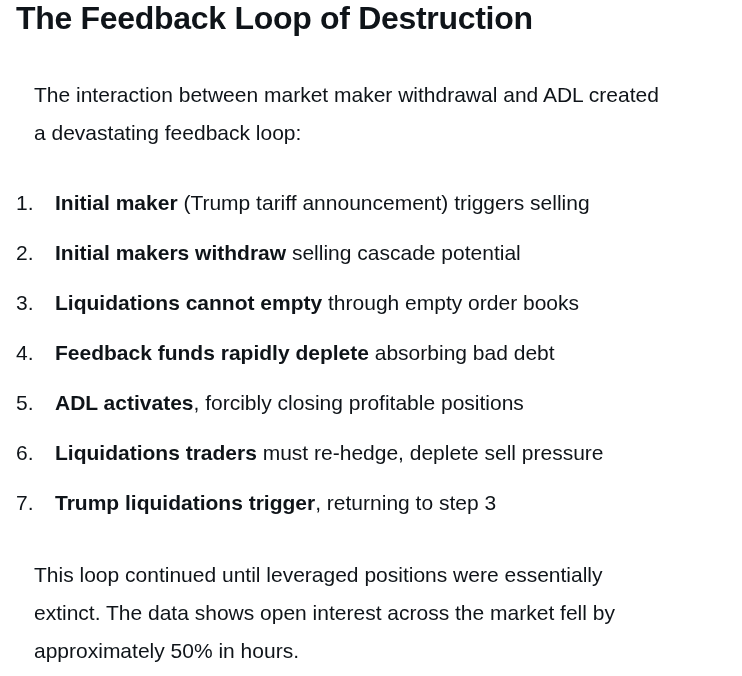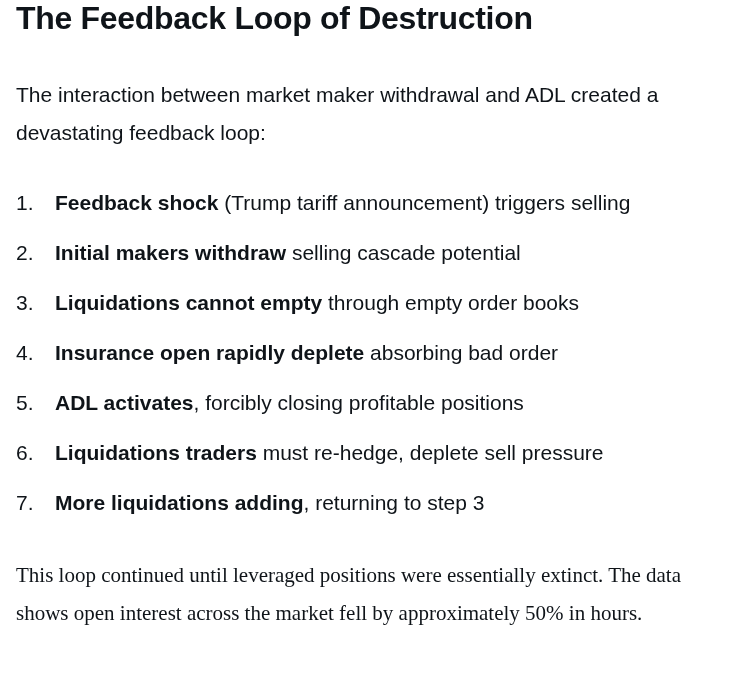--- a/index.html
+++ b/index.html
@@ -22,28 +22,28 @@
   }
   h1.page-title {
     margin: 0;
     font-size: 32px;
     line-height: 36px;
     font-weight: 700;
     letter-spacing: -0.3px;
     color: #0f1419;
   }
   p.body-text {
-    margin: 0;
+    margin: 18px;
     font-size: 21px;
     line-height: 38px;
     font-weight: 400;
     color: #0f1419;
   }
   p.intro { margin-top: 40px; }
-  p.outro { margin-top: 38px; font-family: Liberation Serif, serif; }
+  p.outro { margin-top: 38px; }
   ol.loop-list {
     list-style: none;
     margin: 36px 0 0 0;
     padding: 0;
   }
   ol.loop-list li {
     display: flex;
     align-items: baseline;
     font-size: 21px;
     line-height: 30px;
@@ -64,43 +64,43 @@
 
 <div class="article">
 
   <h1 class="page-title">The Feedback Loop of Destruction</h1>
 
   <p class="body-text intro">The interaction between market maker withdrawal and ADL created a devastating feedback loop:</p>
 
   <ol class="loop-list">
     <li>
       <span class="li-num">1.</span>
-      <span class="li-text"><strong>Feedback shock</strong><span> (Trump tariff announcement) triggers selling</span></span>
+      <span class="li-text"><strong>Initial maker</strong><span> (Trump tariff announcement) triggers selling</span></span>
     </li>
     <li>
       <span class="li-num">2.</span>
       <span class="li-text"><strong>Initial makers withdraw</strong><span> selling cascade potential</span></span>
     </li>
     <li>
       <span class="li-num">3.</span>
       <span class="li-text"><strong>Liquidations cannot empty</strong><span> through empty order books</span></span>
     </li>
     <li>
       <span class="li-num">4.</span>
-      <span class="li-text"><strong>Insurance open rapidly deplete</strong><span> absorbing bad order</span></span>
+      <span class="li-text"><strong>Feedback funds rapidly deplete</strong><span> absorbing bad debt</span></span>
     </li>
     <li>
       <span class="li-num">5.</span>
       <span class="li-text"><strong>ADL activates</strong><span>, forcibly closing profitable positions</span></span>
     </li>
     <li>
       <span class="li-num">6.</span>
       <span class="li-text"><strong>Liquidations traders</strong><span> must re-hedge, deplete sell pressure</span></span>
     </li>
     <li>
       <span class="li-num">7.</span>
-      <span class="li-text"><strong>More liquidations adding</strong><span>, returning to step 3</span></span>
+      <span class="li-text"><strong>Trump liquidations trigger</strong><span>, returning to step 3</span></span>
     </li>
   </ol>
 
   <p class="body-text outro">This loop continued until leveraged positions were essentially extinct. The data shows open interest across the market fell by approximately 50% in hours.</p>
 
 </div>
 
 </body></html>

